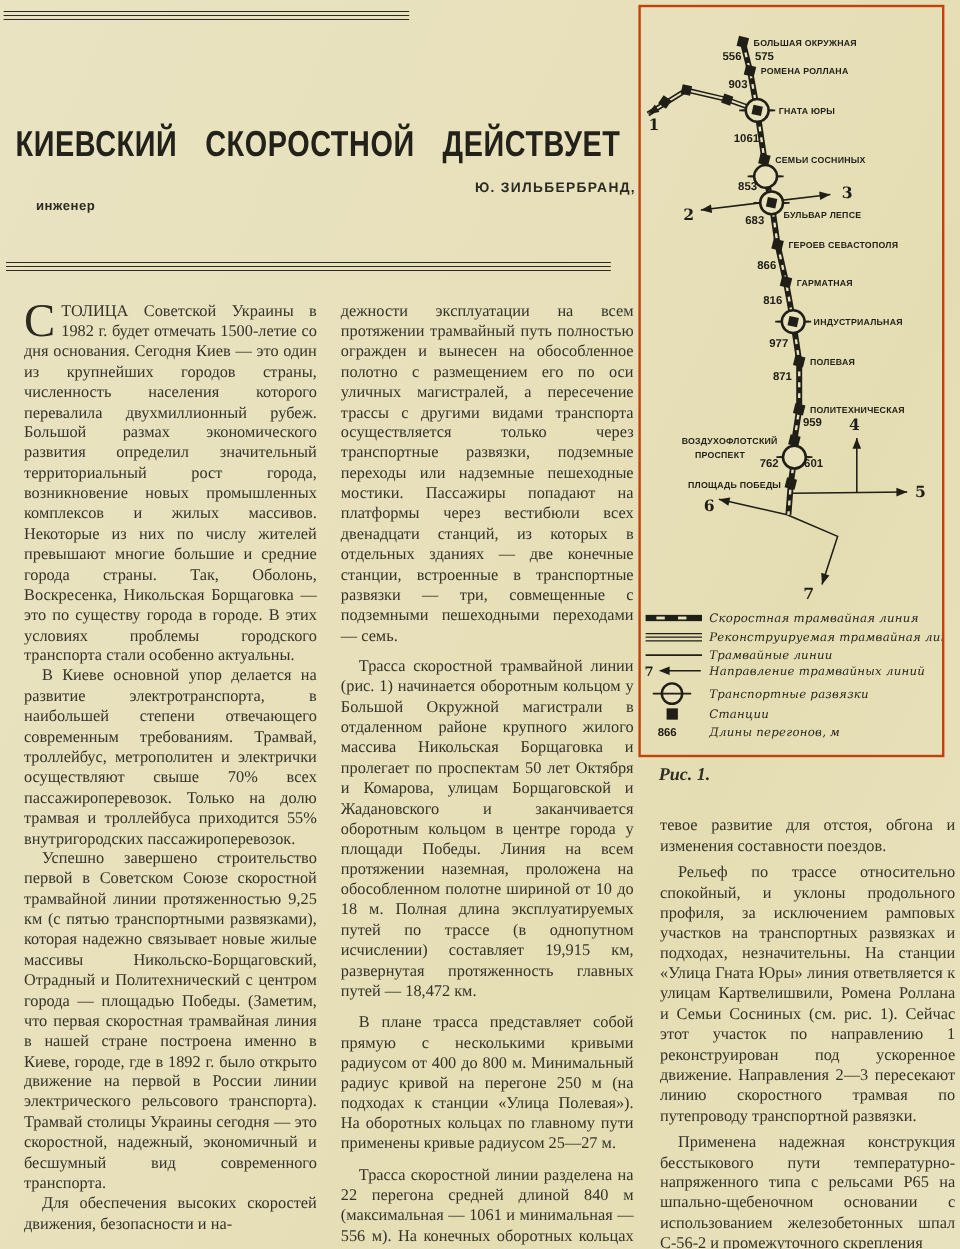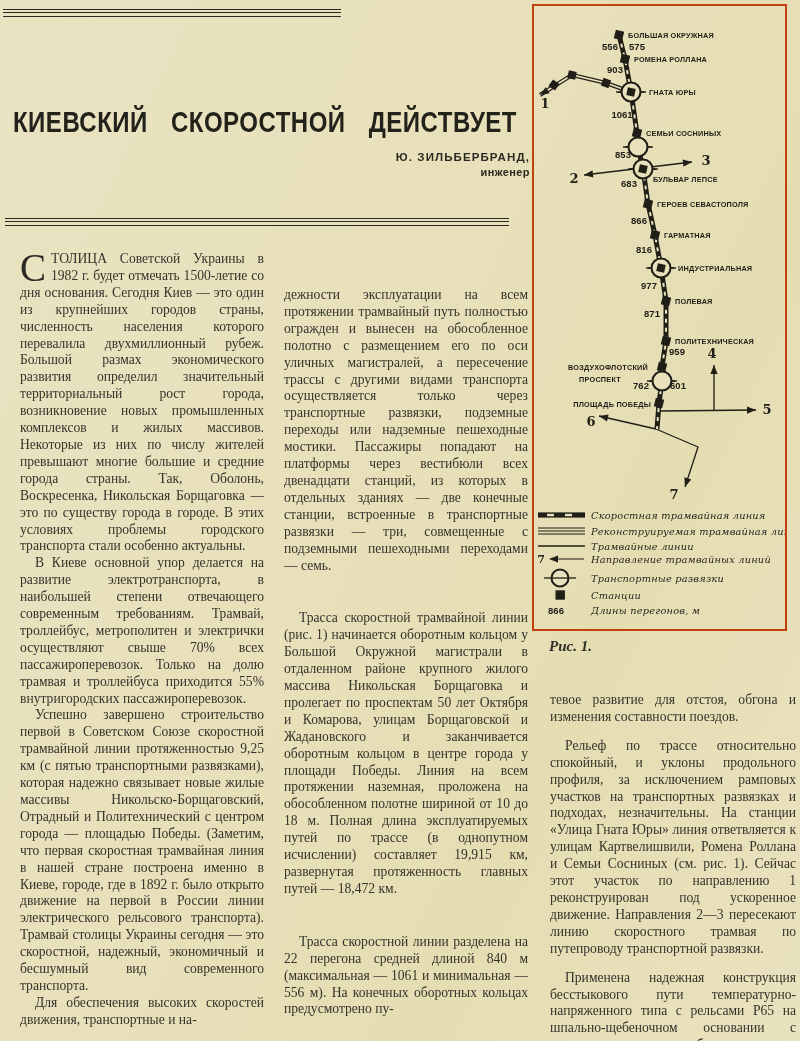--- a/index.html
+++ b/index.html
@@ -16,32 +16,32 @@
     font-family:"Liberation Sans",sans-serif;font-weight:bold;font-size:24px;
     letter-spacing:.5px;word-spacing:16px;color:#23221a;
     transform:scaleY(1.25);transform-origin:50% 0;white-space:nowrap;
   }
   .author{
     position:absolute;left:0;top:151px;width:530px;text-align:right;
     font-family:"Liberation Sans",sans-serif;font-weight:bold;font-size:11.5px;
     letter-spacing:1.1px;color:#2b2a22;
   }
   .role{
-    position:absolute;left:0;top:166px;width:530px;text-align:right;
+    position:absolute;left:0;top:166px;width:530px;text-align:left;
     font-family:"Liberation Sans",sans-serif;font-weight:bold;font-size:11px;
-    letter-spacing:.4px;color:#2b2a22;
+    letter-spacing:.4px;color:#2b2a22;padding-left:30px;
   }
   .col{position:absolute;width:244px;text-align:justify;font-size:13.6px;line-height:16.9px;}
   .col p{margin:0;text-indent:15px;}
   .col p.cont,.col p.first{text-indent:0;}
   #col1{left:20px;top:251px;height:790px;}
   #col2{left:284px;top:251px;height:790px;}
-  #col2 p{margin-bottom:9px;margin-top:36px;}
+  #col2 p{margin-bottom:9px;}
   #col3{left:550px;top:680px;width:246px;height:361px;}
-  #col3 p{margin-bottom:5px;margin-top:12px;}
+  #col3 p{margin-bottom:5px;}
   .dropcap{
     float:left;font-size:39px;line-height:30px;padding:2px 5px 0 0;color:#2c2b23;
     font-family:"Liberation Serif",serif;
   }
   .figure-box{
     position:absolute;left:532px;top:4px;width:251px;height:623px;
     border:2px solid #c2410c;box-sizing:content-box;
   }
   .caption{
     position:absolute;left:549px;top:638px;font-style:italic;font-size:15px;color:#2f2e26;font-weight:bold;
@@ -59,25 +59,26 @@
 <div class="rule rule-top"></div>
 <h1 class="title">КИЕВСКИЙ СКОРОСТНОЙ ДЕЙСТВУЕТ</h1>
 <div class="author">Ю. ЗИЛЬБЕРБРАНД,</div>
 <div class="role">инженер</div>
 <div class="rule rule-mid"></div>
 
 <div class="col" id="col1">
     <p class="first"><span class="dropcap">С</span>ТОЛИЦА Советской Украины в 1982 г. будет отмечать 1500-летие со дня основания. Сегодня Киев — это один из крупнейших городов страны, численность населения которого перевалила двухмиллионный рубеж. Большой размах экономического развития определил значительный территориальный рост города, возникновение новых промышленных комплексов и жилых массивов. Некоторые из них по числу жителей превышают многие большие и средние города страны. Так, Оболонь, Воскресенка, Никольская Борщаговка — это по существу города в городе. В этих условиях проблемы городского транспорта стали особенно актуальны.</p>
     <p>В Киеве основной упор делается на развитие электротранспорта, в наибольшей степени отвечающего современным требованиям. Трамвай, троллейбус, метрополитен и электрички осуществляют свыше 70% всех пассажироперевозок. Только на долю трамвая и троллейбуса приходится 55% внутригородских пассажироперевозок.</p>
     <p>Успешно завершено строительство первой в Советском Союзе скоростной трамвайной линии протяженностью 9,25 км (с пятью транспортными развязками), которая надежно связывает новые жилые массивы Никольско-Борщаговский, Отрадный и Политехнический с центром города — площадью Победы. (Заметим, что первая скоростная трамвайная линия в нашей стране построена именно в Киеве, городе, где в 1892 г. было открыто движение на первой в России линии электрического рельсового транспорта). Трамвай столицы Украины сегодня — это скоростной, надежный, экономичный и бесшумный вид современного транспорта.</p>
-    <p>Для обеспечения высоких скоростей движения, транспортные и на-</p>
+    <p>Для обеспечения высоких скоростей движения, безопасности и на-</p>
   </div>
 <div class="col" id="col2">
     <p class="cont">дежности эксплуатации на всем протяжении трамвайный путь полностью огражден и вынесен на обособленное полотно с размещением его по оси уличных магистралей, а пересечение трассы с другими видами транспорта осуществляется только через транспортные развязки, подземные переходы или надземные пешеходные мостики. Пассажиры попадают на платформы через вестибюли всех двенадцати станций, из которых в отдельных зданиях — две конечные станции, встроенные в транспортные развязки — три, совмещенные с подземными пешеходными переходами — семь.</p>
     <p>Трасса скоростной трамвайной линии (рис. 1) начинается оборотным кольцом у Большой Окружной магистрали в отдаленном районе крупного жилого массива Никольская Борщаговка и пролегает по проспектам 50 лет Октября и Комарова, улицам Борщаговской и Жадановского и заканчивается оборотным кольцом в центре города у площади Победы. Линия на всем протяжении наземная, проложена на обособленном полотне шириной от 10 до 18 м. Полная длина эксплуатируемых путей по трассе (в однопутном исчислении) составляет 19,915 км, развернутая протяженность главных путей — 18,472 км.</p>
+    <p>В плане трасса представляет собой прямую с несколькими кривыми радиусом от 400 до 800 м. Минимальный радиус кривой на перегоне 250 м (на подходах к станции «Улица Полевая»). На оборотных кольцах по главному пути применены кривые радиусом 25—27 м.</p>
     <p>Трасса скоростной линии разделена на 22 перегона средней длиной 840 м (максимальная — 1061 и минимальная — 556 м). На конечных оборотных кольцах предусмотрено пу-</p>
   </div>
 <div class="col" id="col3">
     <p class="cont">тевое развитие для отстоя, обгона и изменения составности поездов.</p>
     <p>Рельеф по трассе относительно спокойный, и уклоны продольного профиля, за исключением рамповых участков на транспортных развязках и подходах, незначительны. На станции «Улица Гната Юры» линия ответвляется к улицам Картвелишвили, Ромена Роллана и Семьи Сосниных (см. рис. 1). Сейчас этот участок по направлению 1 реконструирован под ускоренное движение. Направления 2—3 пересекают линию скоростного трамвая по путепроводу транспортной развязки.</p>
     <p>Применена надежная конструкция бесстыкового пути температурно-напряженного типа с рельсами Р65 на шпально-щебеночном основании с использованием железобетонных шпал С-56-2 и промежуточного скрепления</p>
   </div>
 
 <div class="figure-box">
   <svg id="map-svg" width="251" height="623" viewBox="0 0 251 623">

